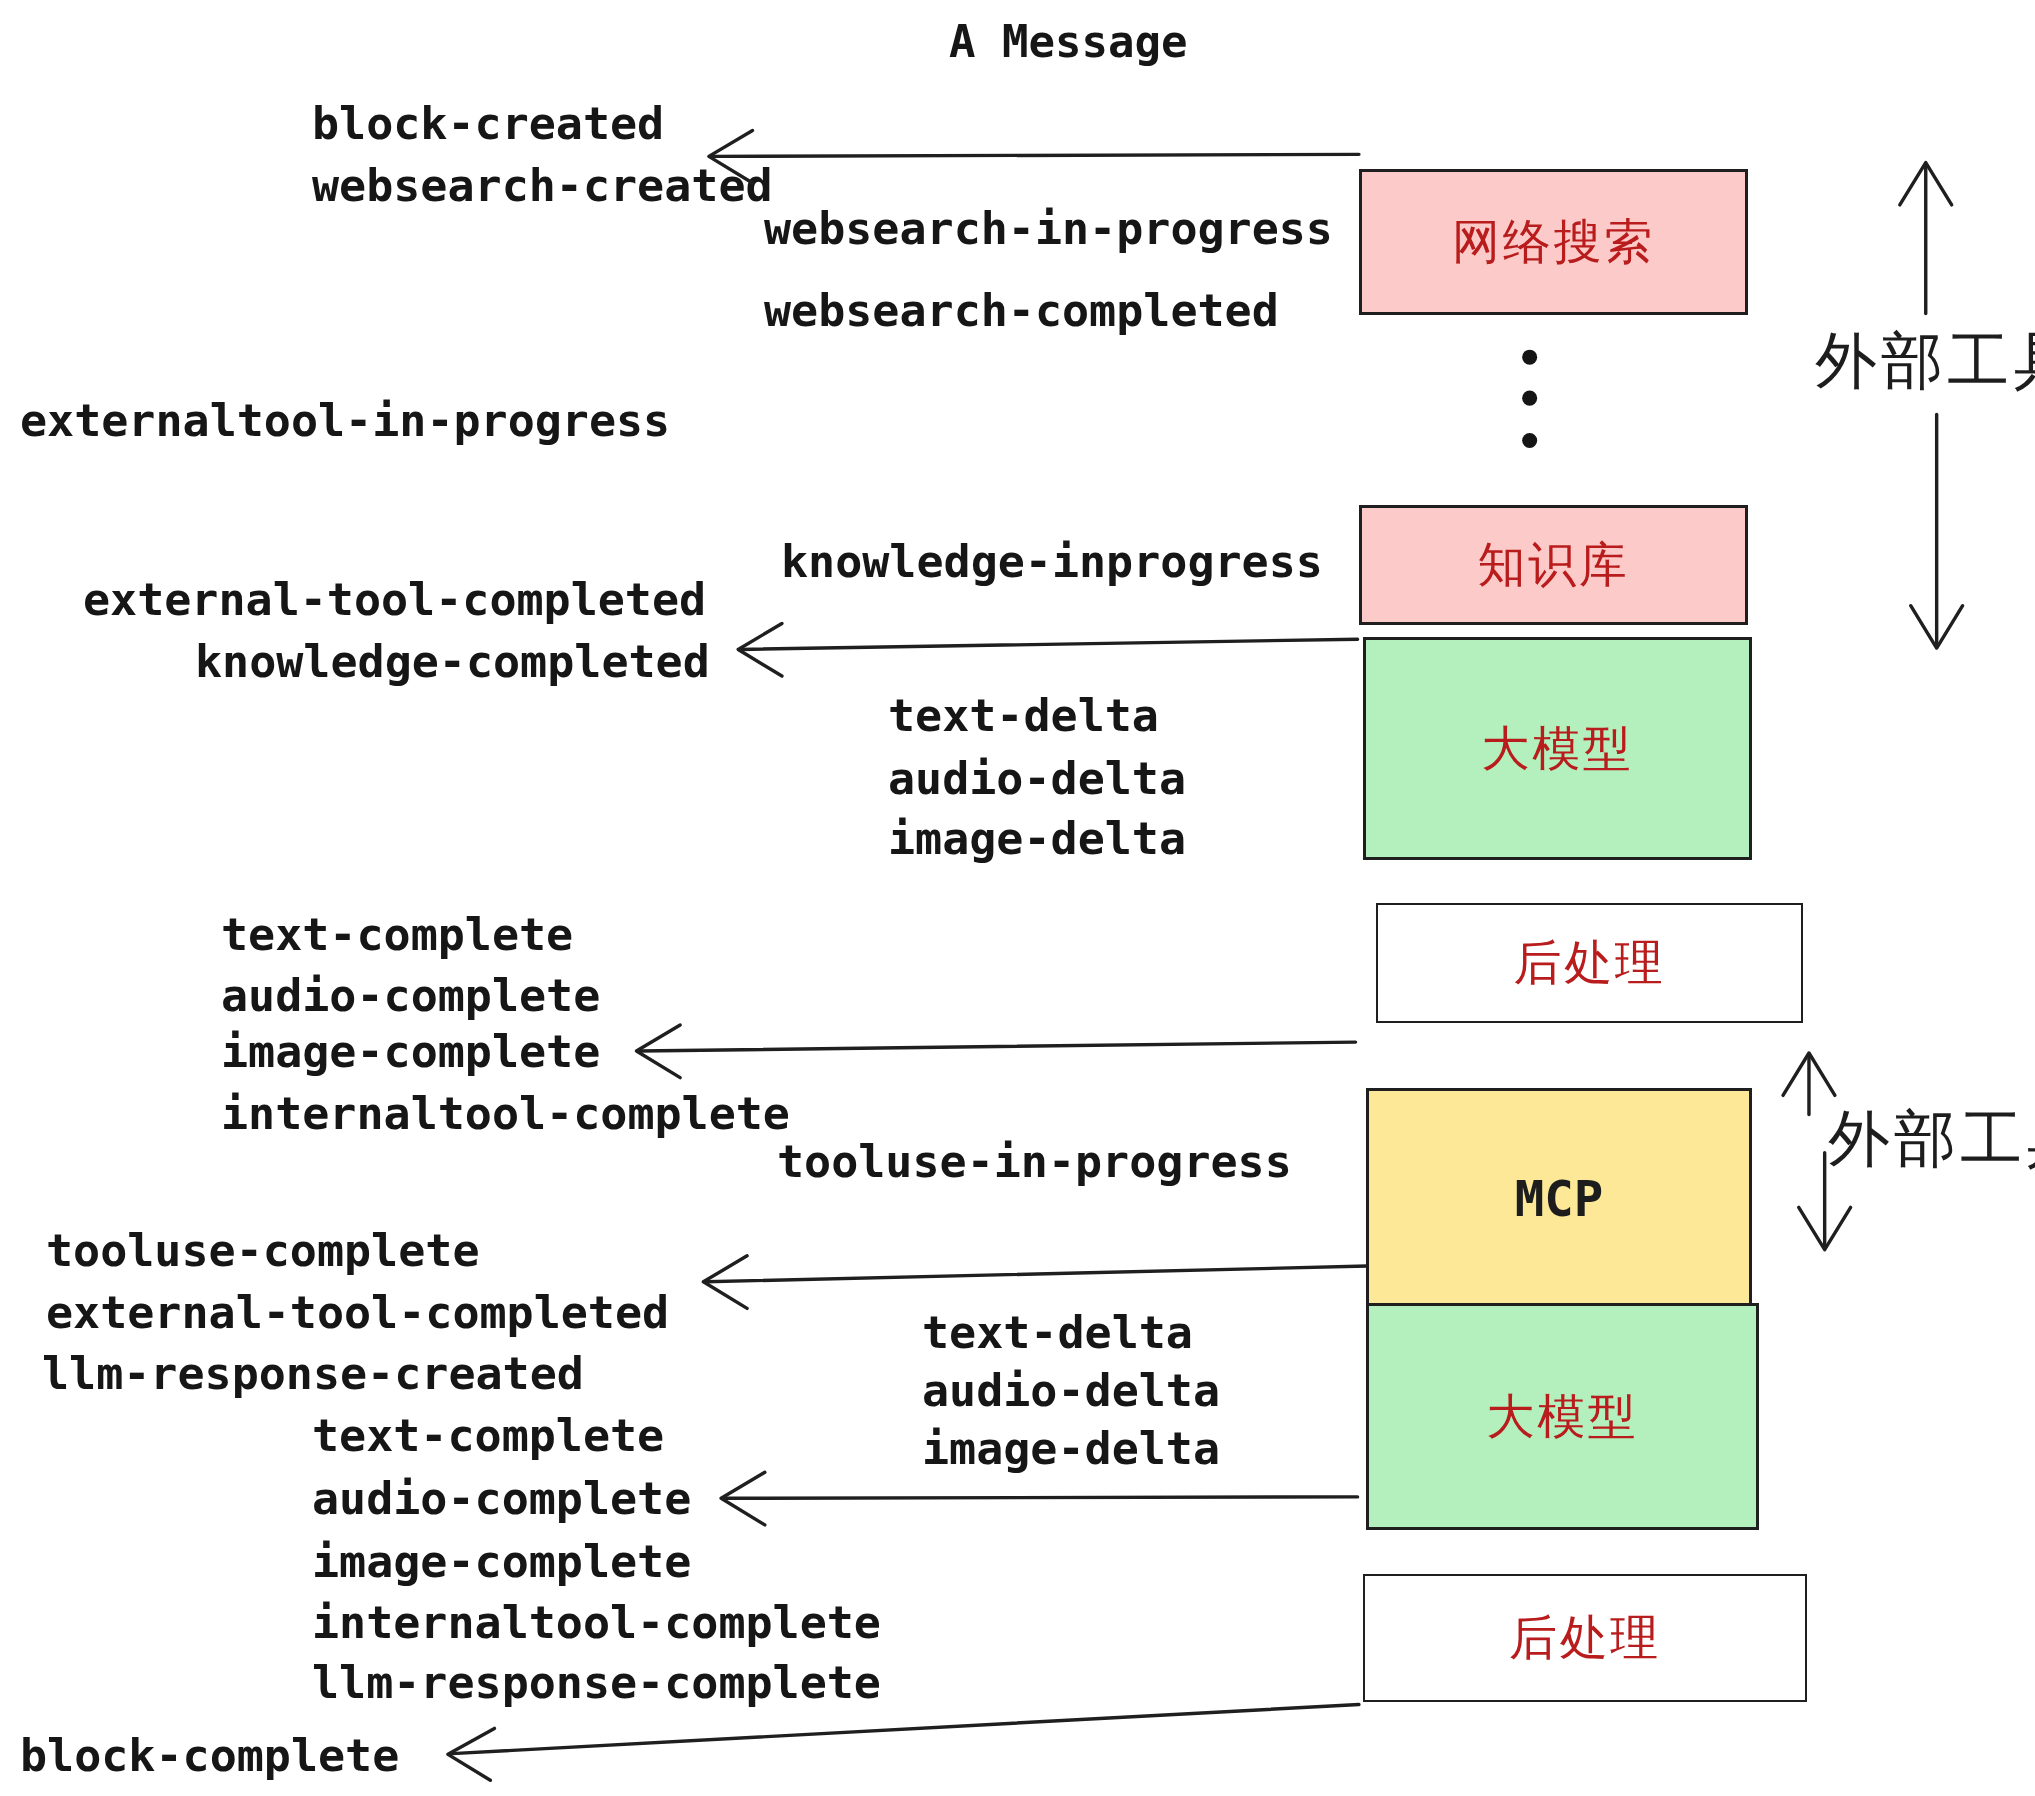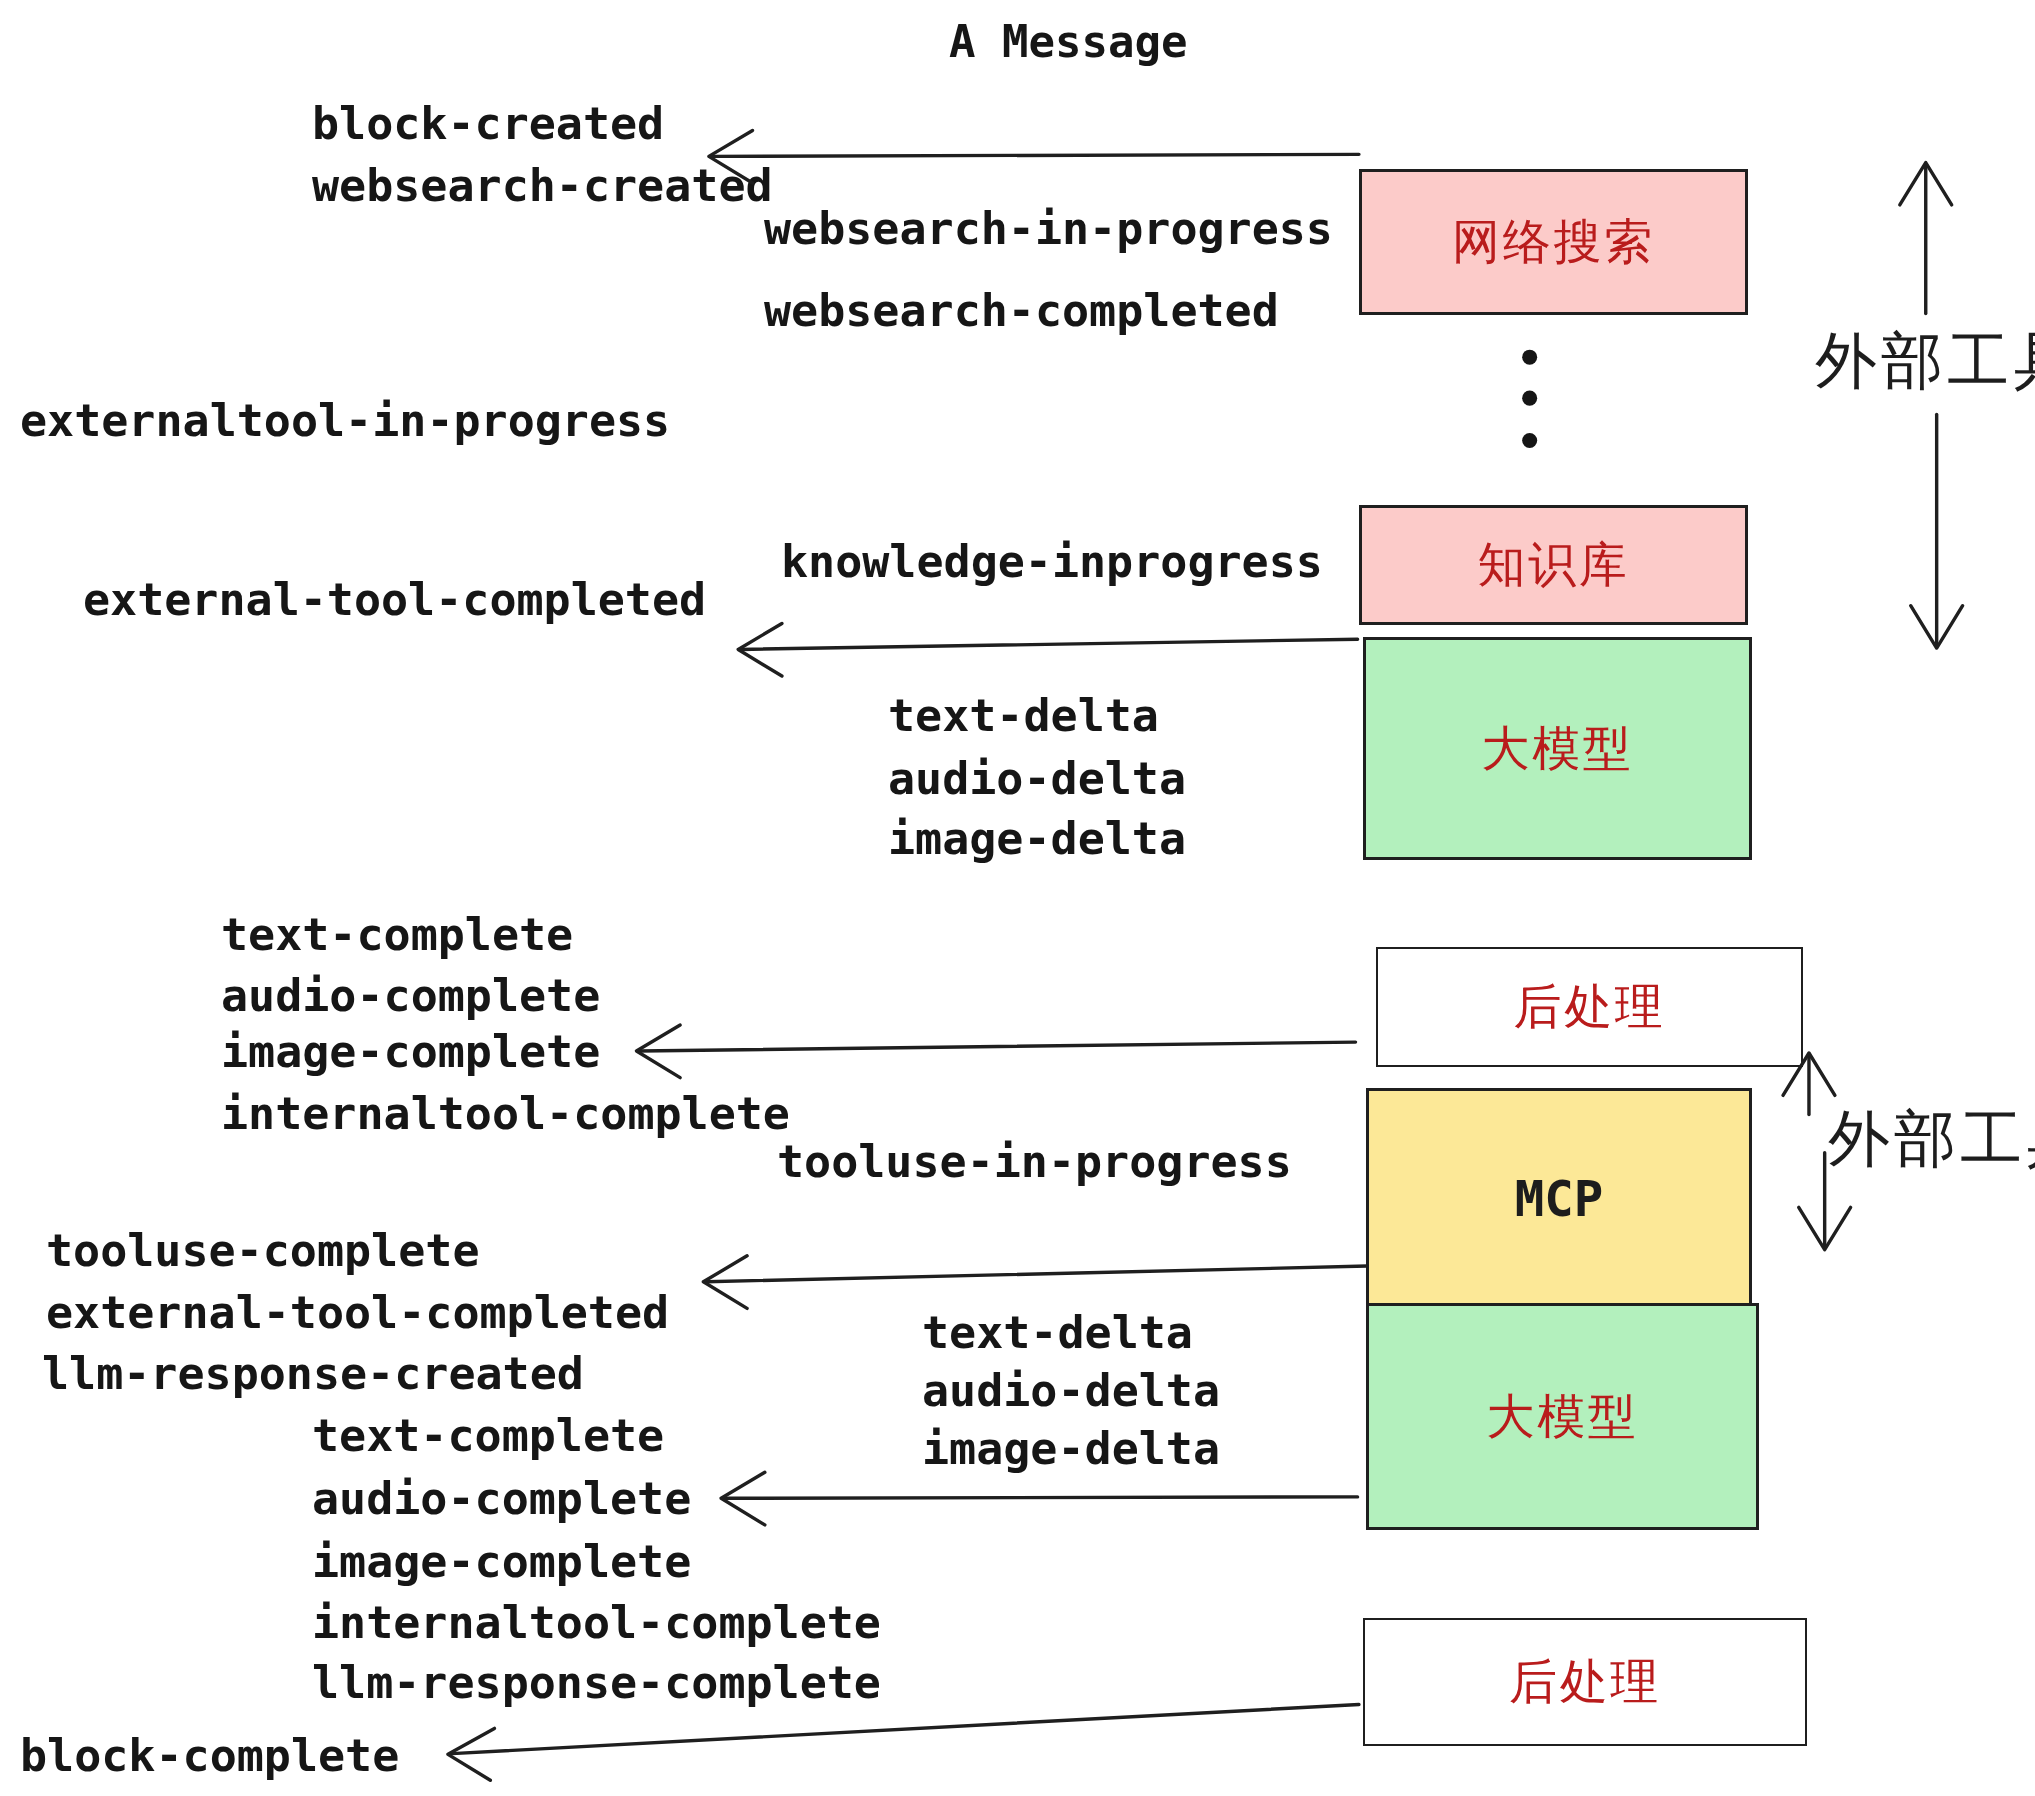--- a/index.html
+++ b/index.html
@@ -15,39 +15,40 @@
   .cjk{font-family:"DejaVu Sans","Liberation Sans",sans-serif;font-size:48px;
        font-weight:500;color:#b91c1c;letter-spacing:2.7px;}
   .mcp-label{font-family:"DejaVu Sans Mono","Liberation Mono",monospace;
        font-size:49px;font-weight:700;color:#1d1d1d;}
   .side-label{position:absolute;font-family:"DejaVu Sans","Liberation Sans",sans-serif;
        font-size:62px;font-weight:500;line-height:55px;color:#1d1d1d;
        letter-spacing:4.1px;white-space:pre;}
   .pink{background:var(--pink);}
   .green{background:var(--green);}
   .yellow{background:var(--yellow);margin-top:44px;}
-  .white{background:#ffffff;margin-top:44px;}
+  .white{background:#ffffff;}
   svg.overlay{position:absolute;left:0;top:0;pointer-events:none;}
   svg.overlay .ln{stroke:var(--ink);stroke-width:5;fill:none;stroke-linecap:round;stroke-linejoin:round;}
   svg.overlay .dot{fill:#151515;stroke:none;}
 </style>
 </head>
 <body>
 
 <div id="canvas">
 
   <div class="title">A Message</div>
 
   <div class="ev" style="left:312px;top:96px">block-created</div>
   <div class="ev" style="left:764px;top:201px">websearch-in-progress</div>
   <div class="ev" style="left:312px;top:158px">websearch-created</div>
   <div class="ev" style="left:764px;top:283px">websearch-completed</div>
   <div class="ev" style="left:20px;top:393px">externaltool-in-progress</div>
   <div class="ev" style="left:781px;top:534px">knowledge-inprogress</div>
   <div class="ev" style="left:83px;top:572px">external-tool-completed</div>
+  <div class="ev" style="left:195px;top:634px">knowledge-completed</div>
   <div class="ev" style="left:888px;top:688px">text-delta</div>
   <div class="ev" style="left:888px;top:751px">audio-delta</div>
   <div class="ev" style="left:888px;top:811px">image-delta</div>
   <div class="ev" style="left:221px;top:907px">text-complete</div>
   <div class="ev" style="left:221px;top:968px">audio-complete</div>
   <div class="ev" style="left:221px;top:1024px">image-complete</div>
   <div class="ev" style="left:221px;top:1086px">internaltool-complete</div>
   <div class="ev" style="left:777px;top:1134px">tooluse-in-progress</div>
   <div class="ev" style="left:46px;top:1223px">tooluse-complete</div>
   <div class="ev" style="left:46px;top:1285px">external-tool-completed</div>

